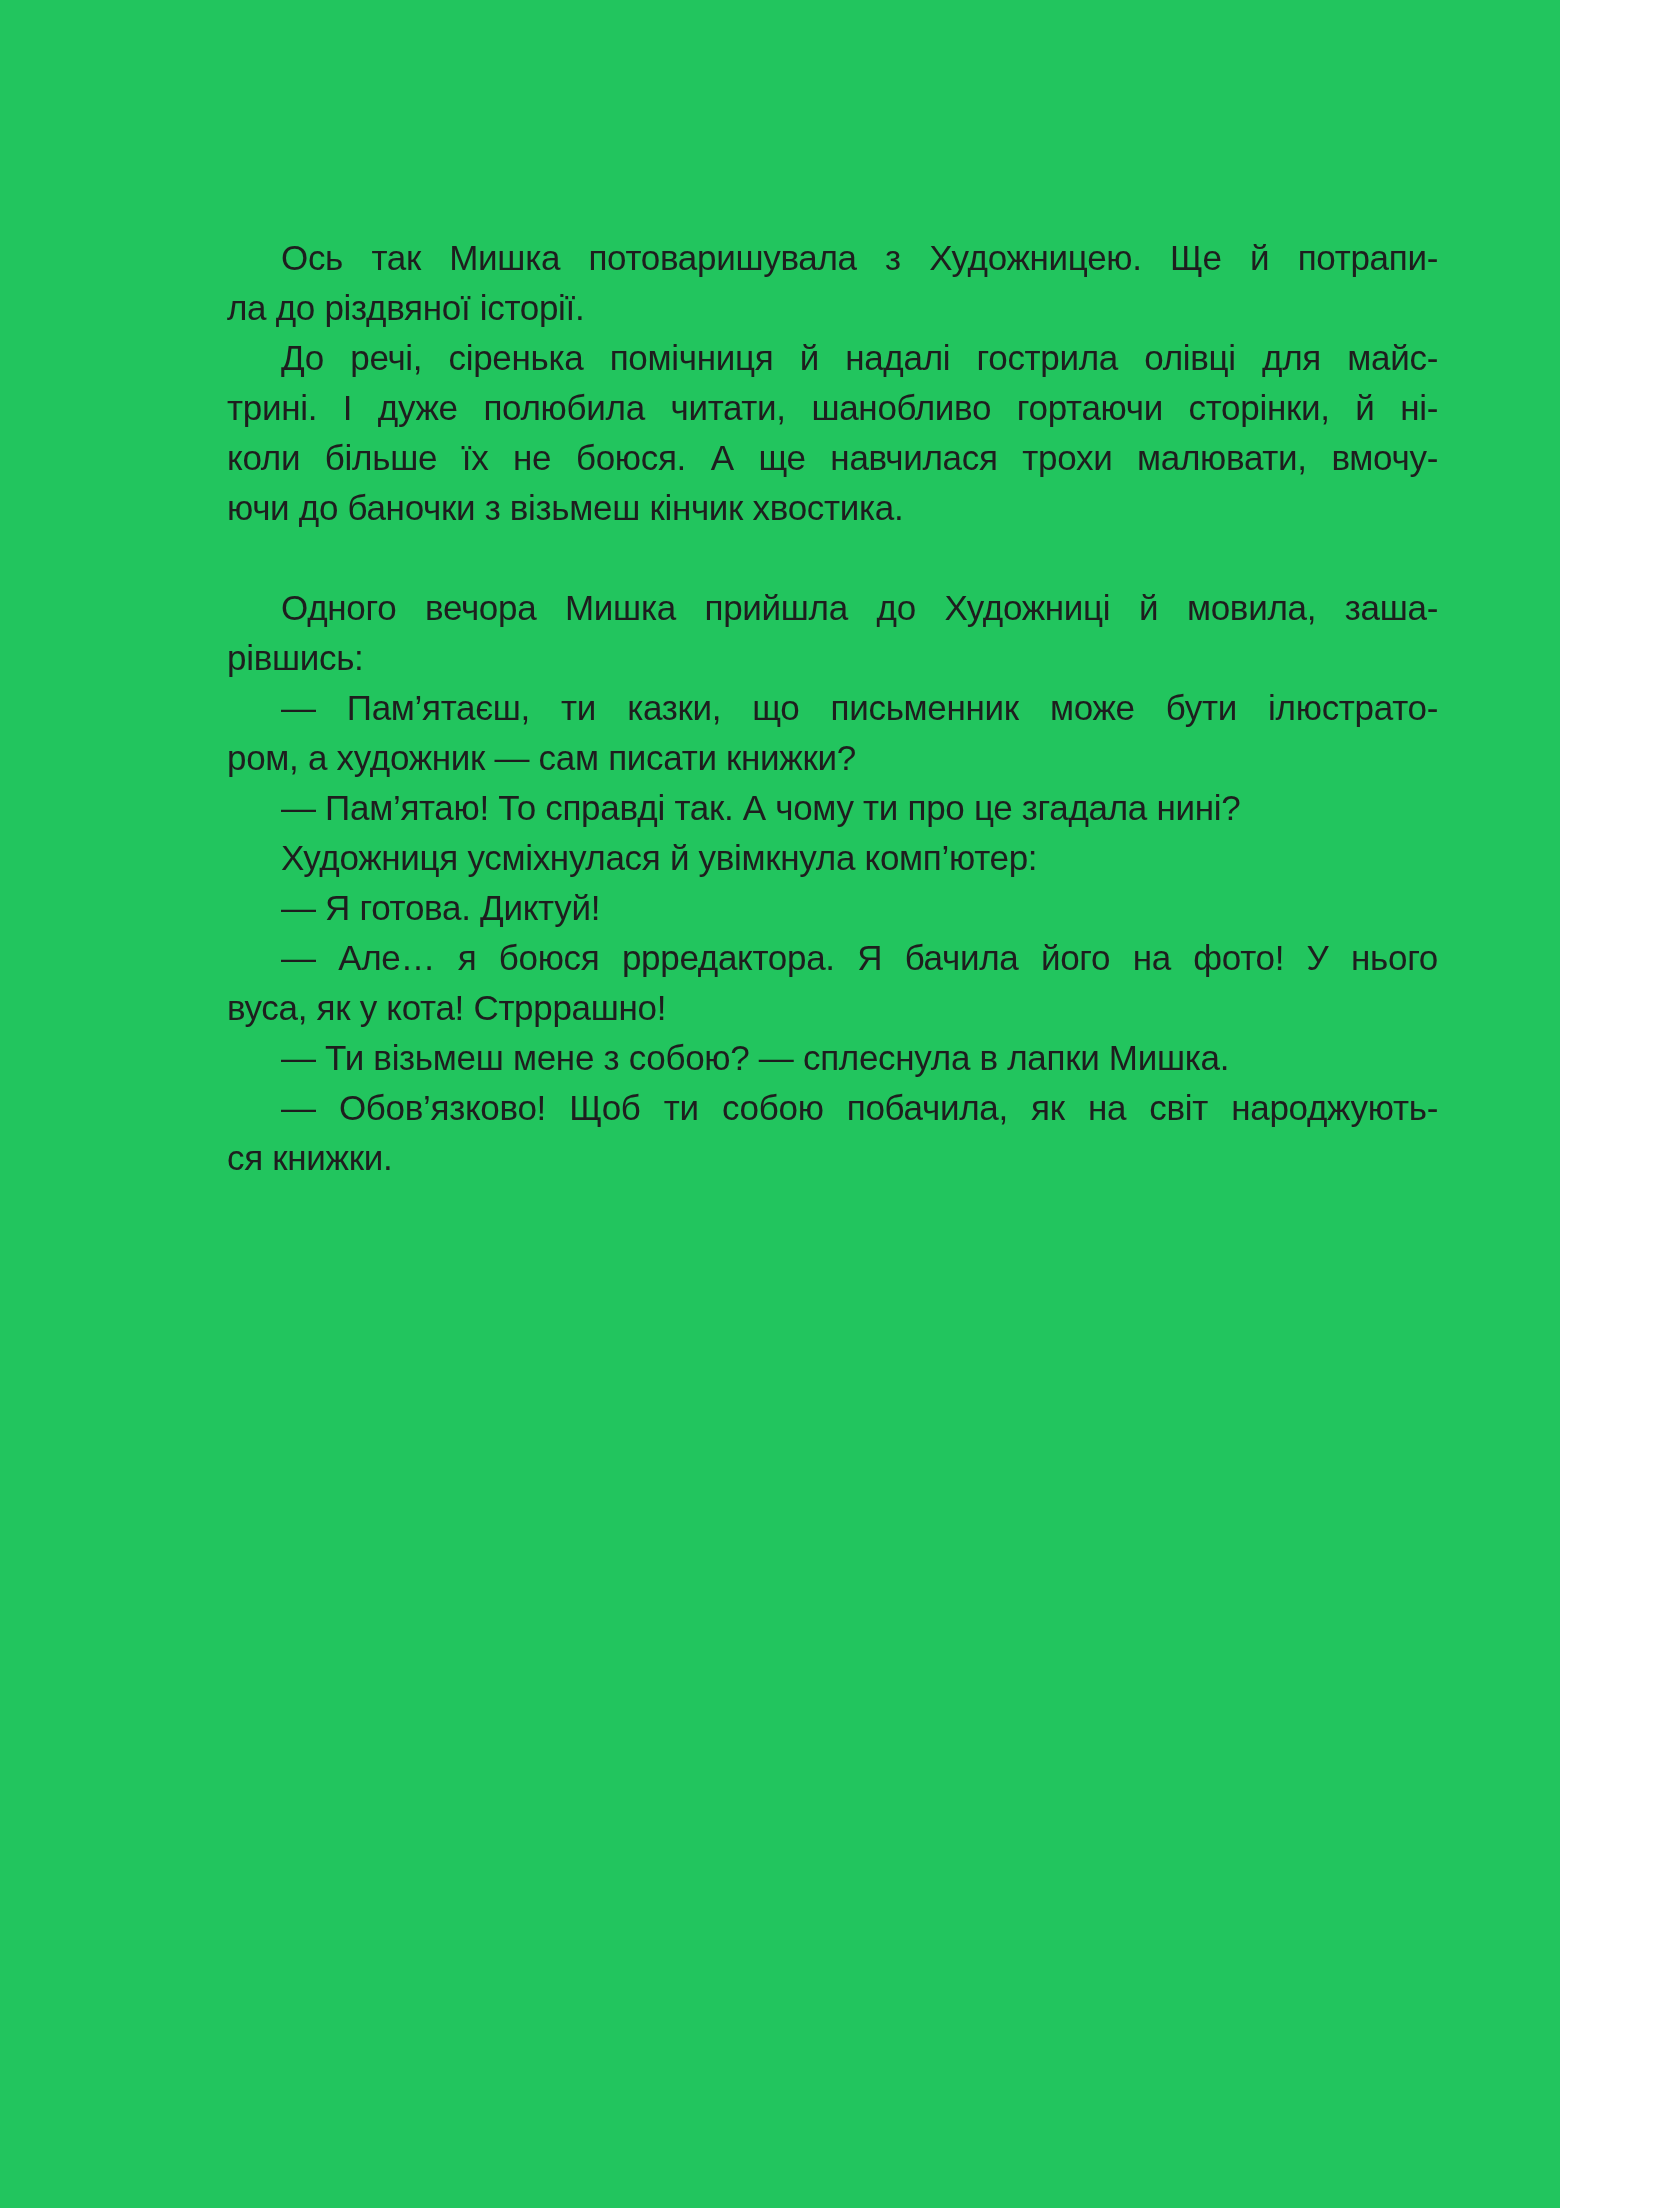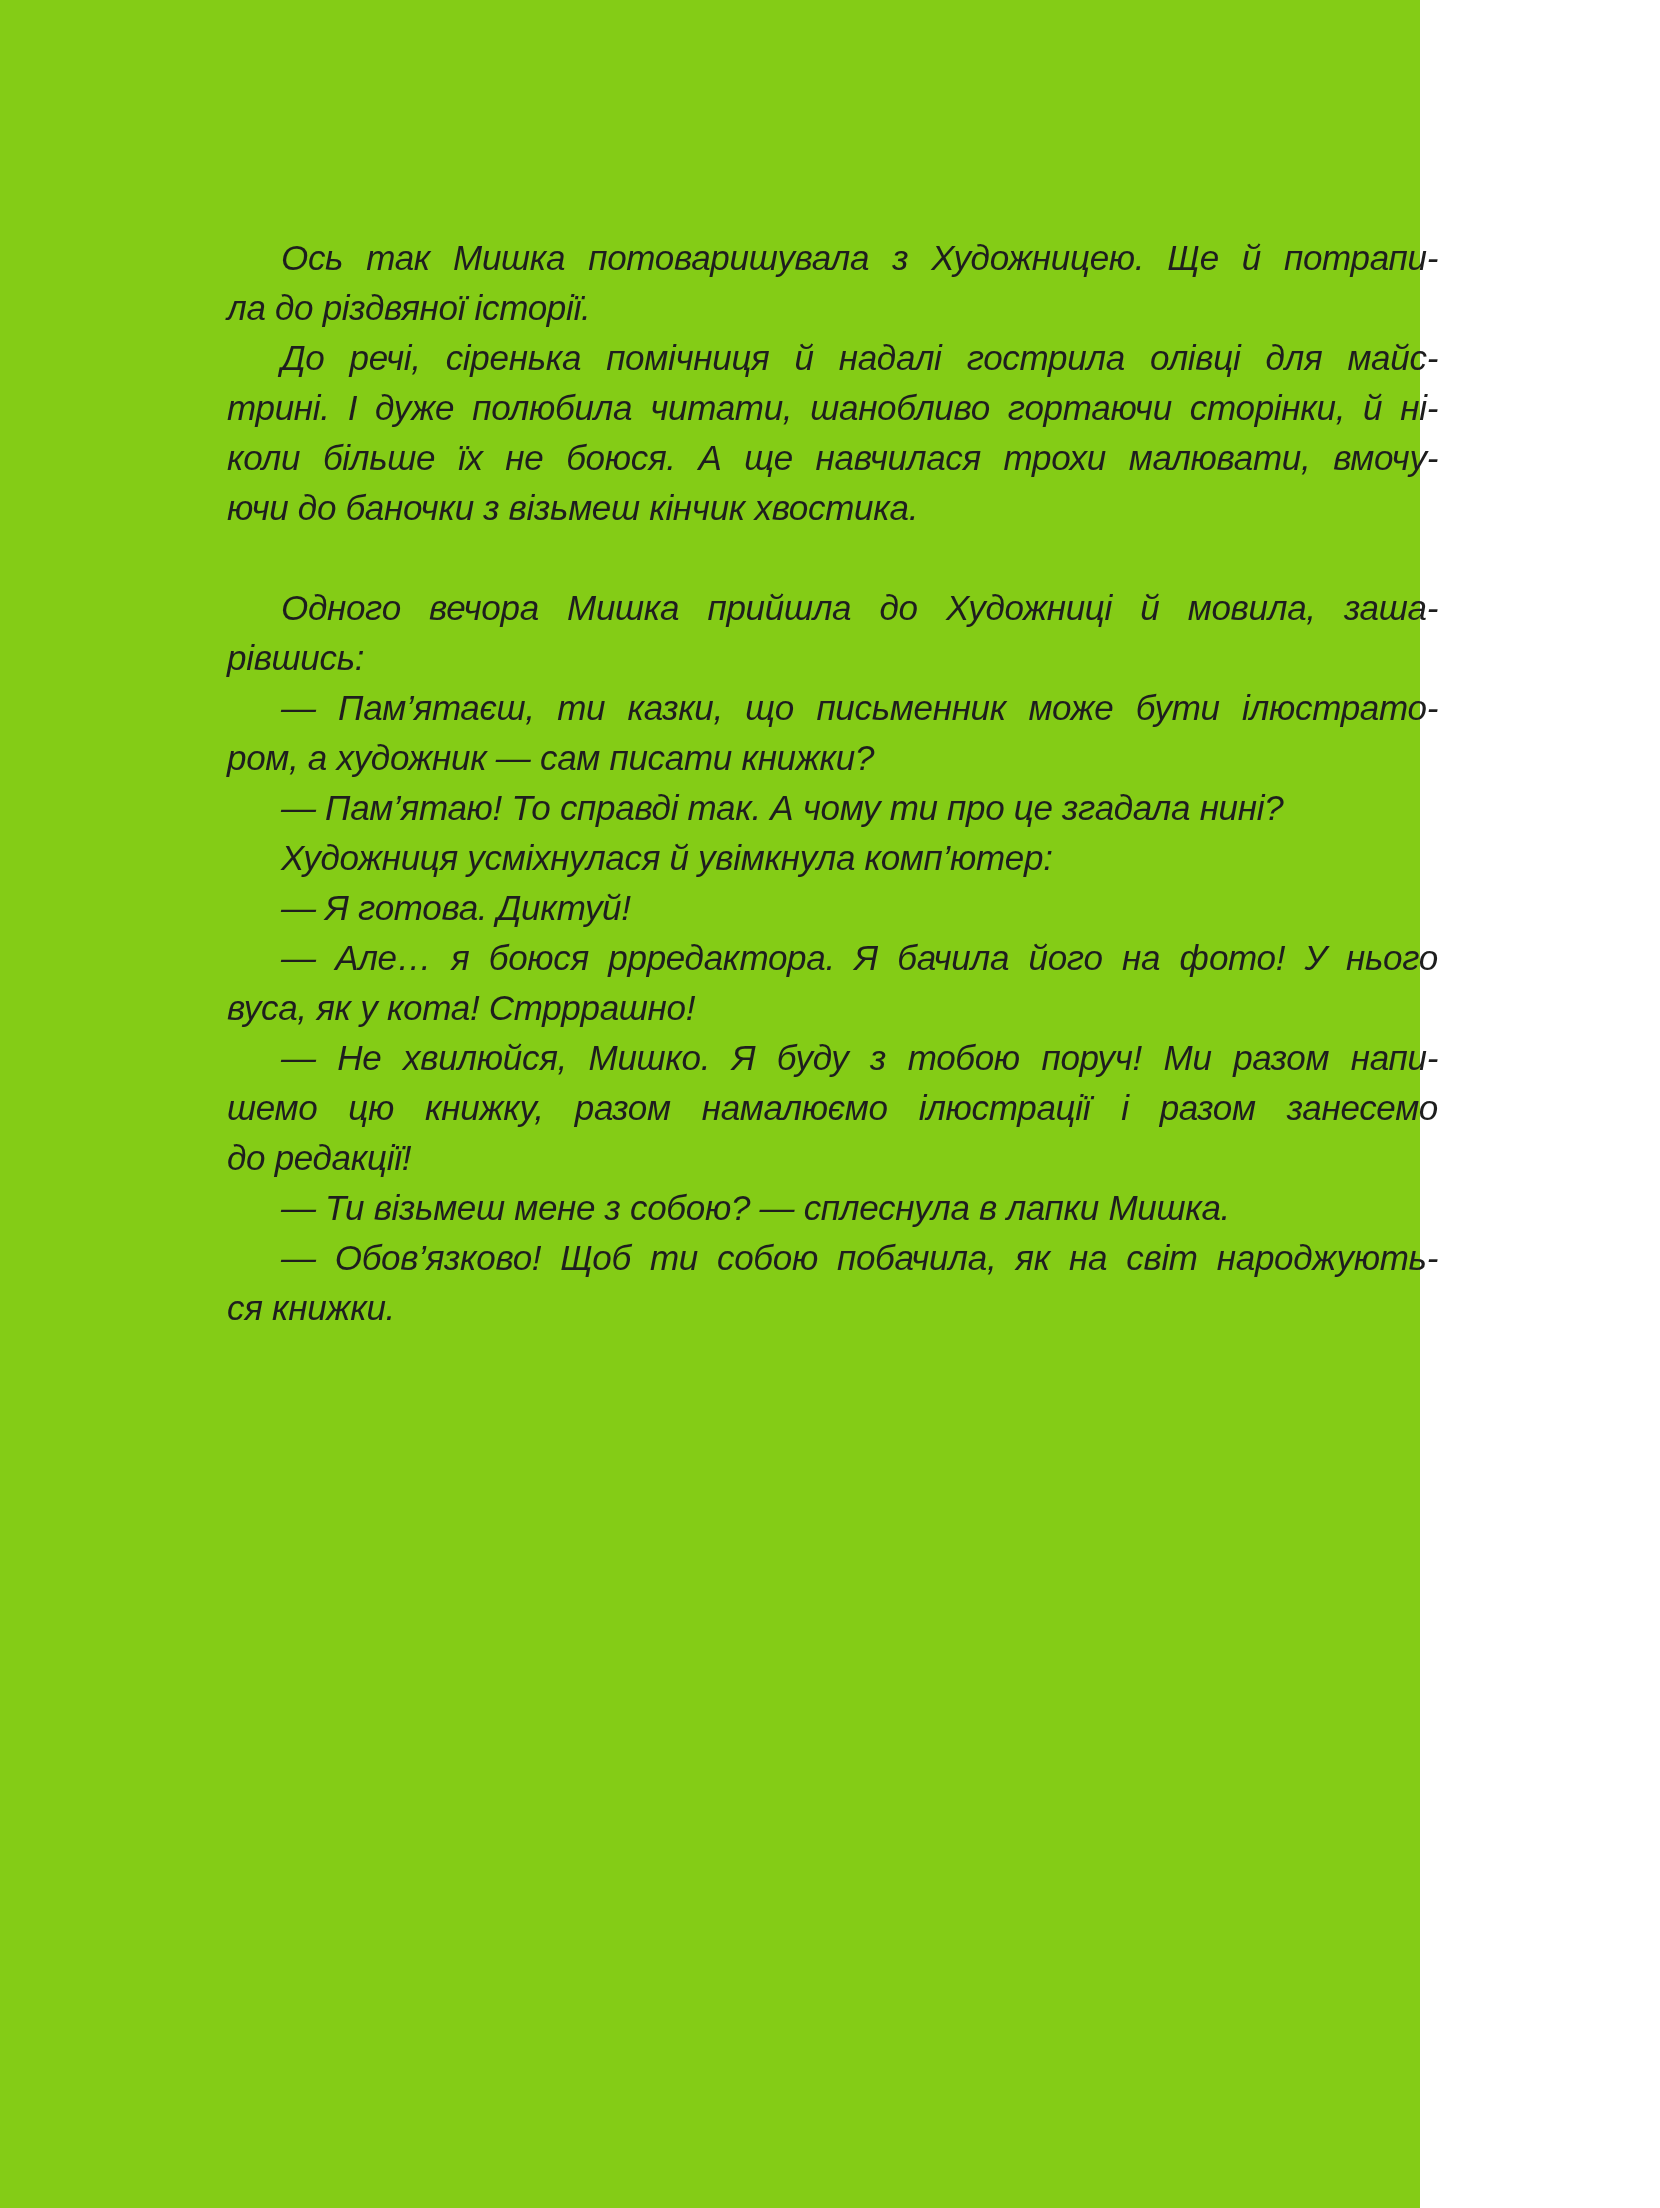--- a/index.html
+++ b/index.html
@@ -10,24 +10,23 @@
     body {
       width: 1660px;
       height: 2208px;
       position: relative;
       overflow: hidden;
     }
     .page {
       position: absolute;
       left: 0;
       top: 0;
-      width: 1420px;
+      width: 1560px;
       height: 2208px;
-      background: #84cc16;
-      font-style: italic;
+      background: #22c55e;
     }
     .text-block {
       position: absolute;
       left: 227px;
       width: 1211px;
       font-family: "Liberation Sans", "DejaVu Sans", sans-serif;
       font-size: 35px;
       color: #1e1e1e;
       letter-spacing: -0.3px;
     }
@@ -87,25 +86,20 @@
         <span class="line indent last">Художниця усміхнулася й увімкнула комп’ютер:</span>
       </div>
       <div>
         <span class="line indent last">— Я готова. Диктуй!</span>
       </div>
       <div>
         <span class="line indent">— Але… я боюся ррредактора. Я бачила його на фото! У нього</span>
         <span class="line last">вуса, як у кота! Стрррашно!</span>
       </div>
       <div>
-        <span class="line indent">— Не хвилюйся, Мишко. Я буду з тобою поруч! Ми разом напи-</span>
-        <span class="line">шемо цю книжку, разом намалюємо ілюстрації і разом занесемо</span>
-        <span class="line last">до редакції!</span>
-      </div>
-      <div>
         <span class="line indent last">— Ти візьмеш мене з собою? — сплеснула в лапки Мишка.</span>
       </div>
       <div>
         <span class="line indent">— Обов’язково! Щоб ти собою побачила, як на світ народжують-</span>
         <span class="line last">ся книжки.</span>
       </div>
     </div>
 
   </div>
 </div>

